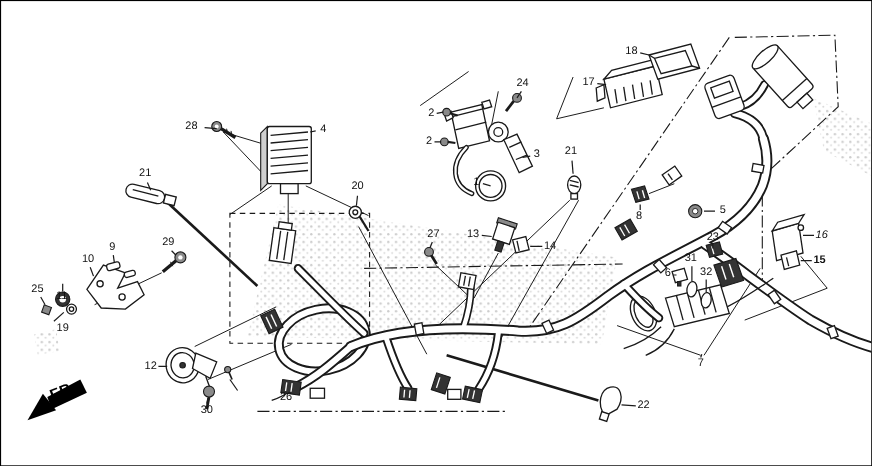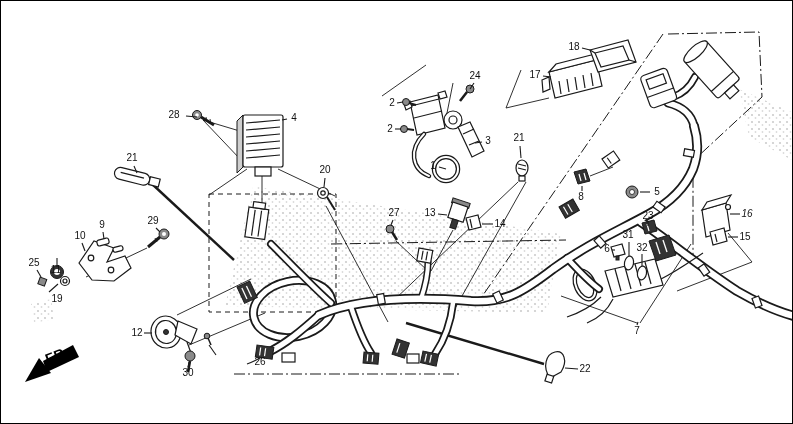--- a/index.html
+++ b/index.html
@@ -436,21 +436,21 @@
       <div class="plabel" style="left: 393px; top: 212px;">27</div>
       <div class="plabel" style="left: 429px; top: 212px;">13</div>
       <div class="plabel" style="left: 499px; top: 223px;">14</div>
       <div class="plabel" style="left: 580px; top: 196px;">8</div>
       <div class="plabel" style="left: 656px; top: 191px;">5</div>
       <div class="plabel" style="left: 647px; top: 215px;">23</div>
       <div class="plabel" style="left: 627px; top: 234px;">31</div>
       <div class="plabel" style="left: 641px; top: 247px;">32</div>
       <div class="plabel" style="left: 606px; top: 248px;">6</div>
       <div class="plabel" style="left: 746px; top: 213px; font-style: italic;">16</div>
-      <div class="plabel" style="left: 744px; top: 236px;">15</div>
+      <div class="plabel" style="left: 744px; top: 236px; font-weight: bold;">15</div>
       <div class="plabel" style="left: 636px; top: 330px;">7</div>
       <div class="plabel" style="left: 584px; top: 368px;">22</div>
       <div class="plabel" style="left: 101px; top: 224px;">9</div>
       <div class="plabel" style="left: 79px; top: 235px;">10</div>
       <div class="plabel" style="left: 55px; top: 249px; margin-top: 20px;">11</div>
       <div class="plabel" style="left: 33px; top: 262px;">25</div>
       <div class="plabel" style="left: 56px; top: 298px;">19</div>
       <div class="plabel" style="left: 152px; top: 220px;">29</div>
       <div class="plabel" style="left: 136px; top: 332px;">12</div>
       <div class="plabel" style="left: 218px; top: 361px; margin-left: 41px;">26</div>

